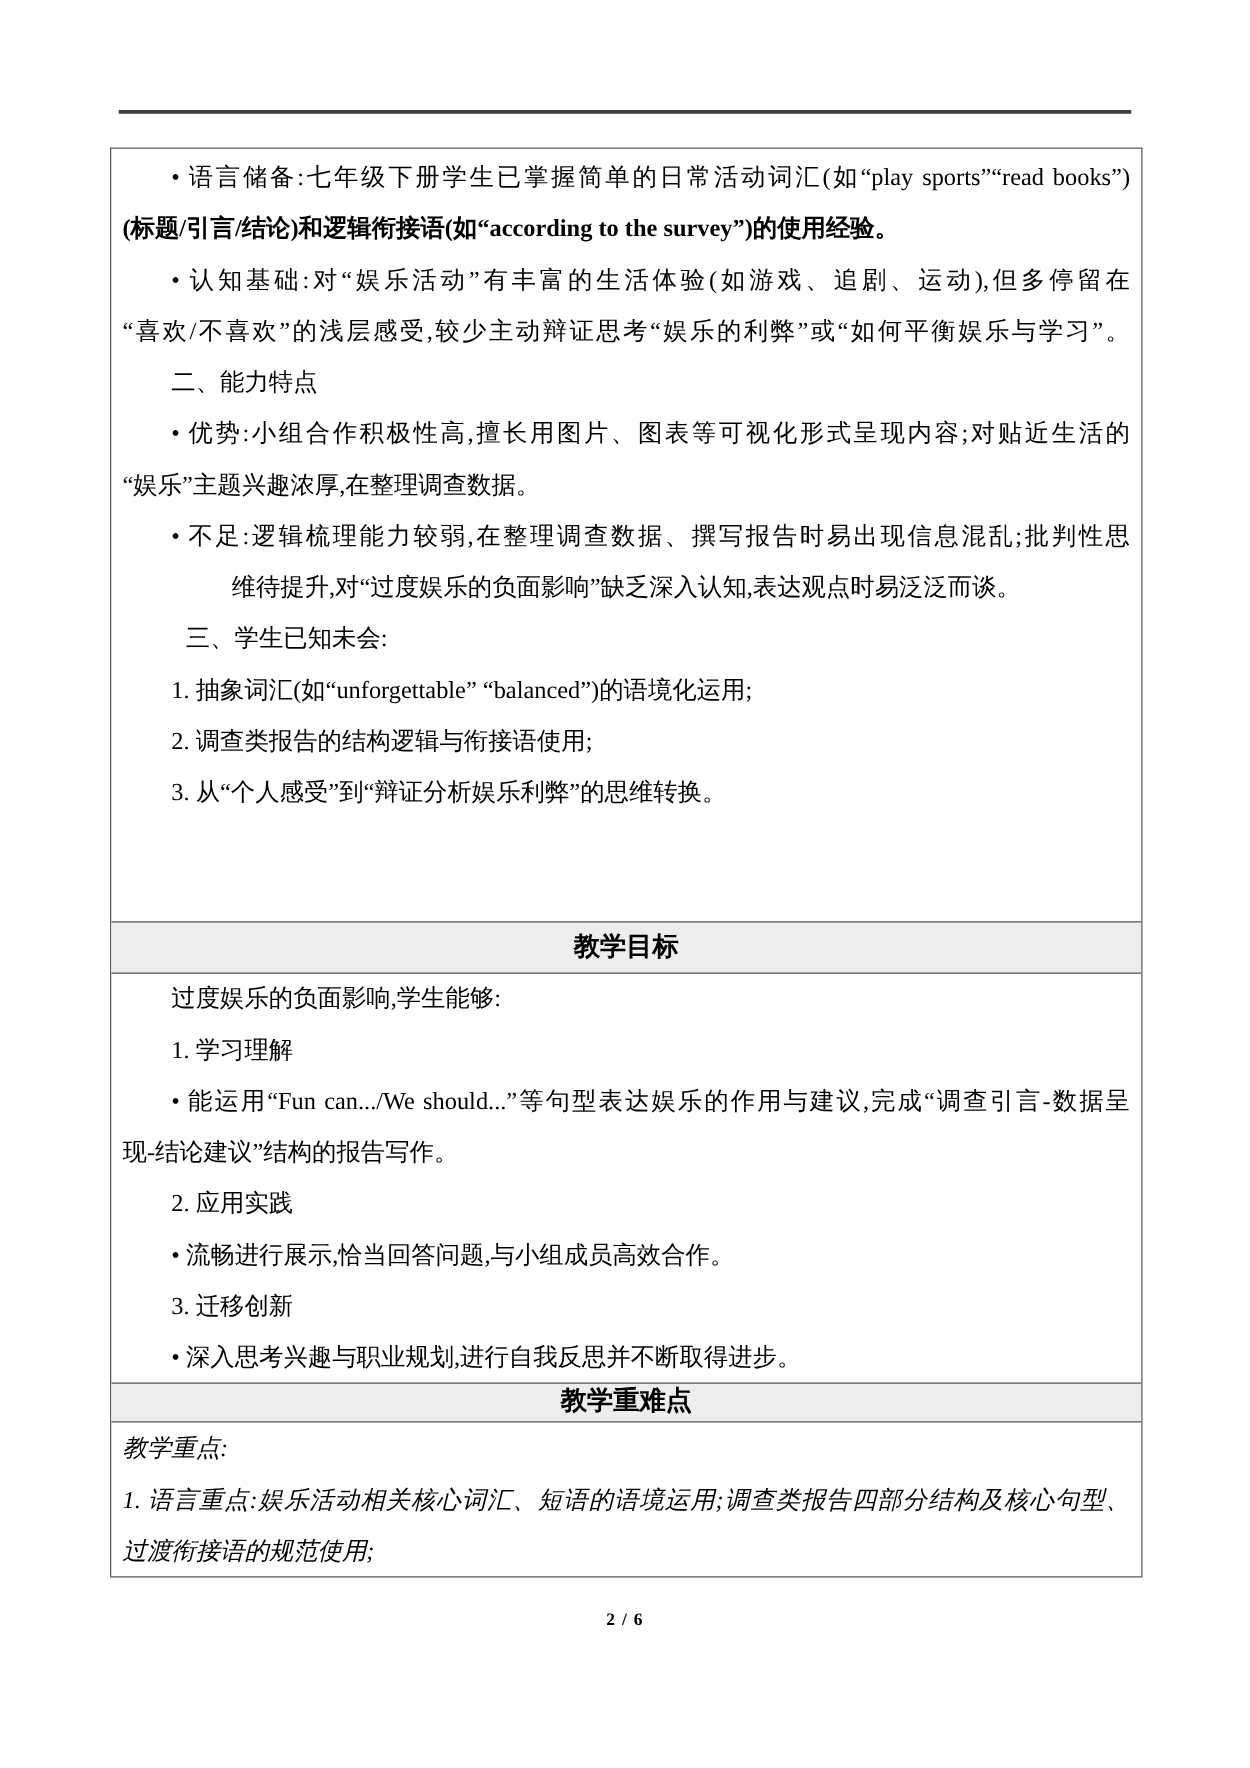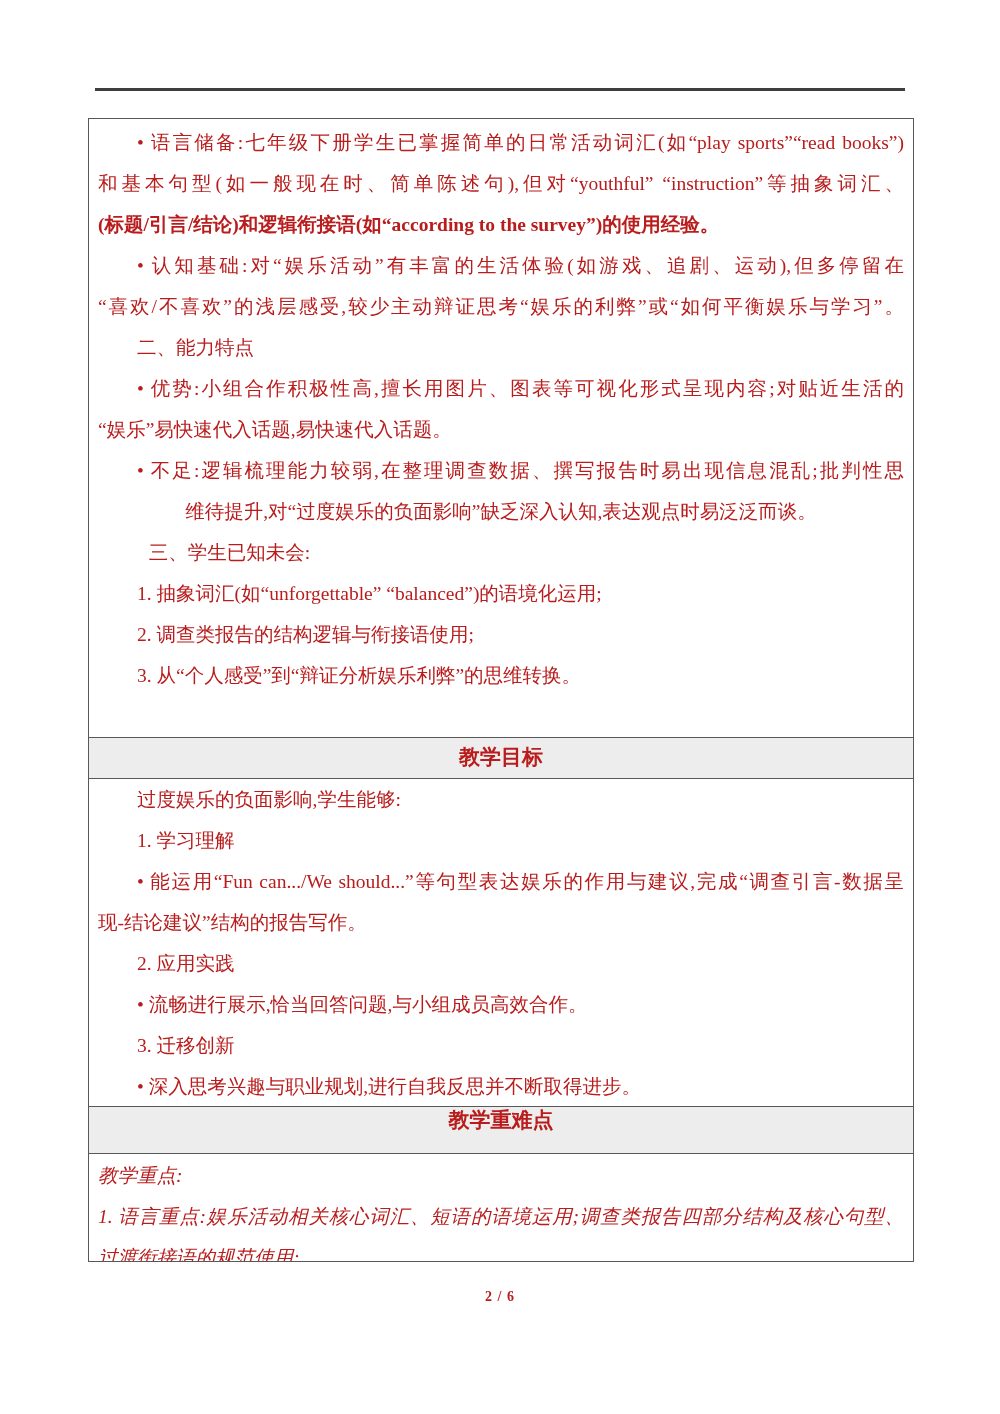--- a/index.html
+++ b/index.html
@@ -6,21 +6,21 @@
     margin: 0;
     padding: 0;
     background: #ffffff;
   }
   .page {
     position: relative;
     width: 1000px;
     height: 1414px;
     background: #ffffff;
     font-family: "Liberation Serif", "DejaVu Serif", serif;
-    color: #b91c1c;
+    color: #000000;
     overflow: hidden;
   }
   .header-rule {
     position: absolute;
     left: 95px;
     top: 88px;
     width: 810px;
     height: 3px;
     background: #3e3e3e;
   }
@@ -48,21 +48,21 @@
   .row.r5 { height: 156px; padding-top: 1px; font-style: italic; }
   .row.sec-header {
     background: #ededed;
     border-top: 1.5px solid #585858;
     border-bottom: 1.5px solid #585858;
     text-align: center;
     font-weight: bold;
     font-size: 21px;
   }
   .row.h1 { height: 42px; line-height: 39px; }
-  .row.h2 { height: 48px; line-height: 27px; }
+  .row.h2 { height: 32px; line-height: 27px; }
   .line {
     height: 41px;
     line-height: 41px;
     overflow: hidden;
     white-space: normal;
   }
   .line.j {
     text-align: justify;
     text-align-last: justify;
     text-justify: inter-character;
@@ -82,27 +82,26 @@
 <body>
 
 <div class="page">
 
   <div class="header-rule"></div>
 
   <div class="doc-table">
 
     <div class="row content r1">
         <div class="line j" style="text-indent: 2em;">• 语言储备:七年级下册学生已掌握简单的日常活动词汇(如“play sports”“read books”)</div>
-        <div class="line j" style="text-indent: 0em;">和基本句型(如一般现在时、简单陈述句),但对“youthful” “instruction”等抽象词汇、</div>
         <div class="line" style="text-indent: 0em; font-weight: bold;">(标题/引言/结论)和逻辑衔接语(如“according to the survey”)的使用经验。</div>
         <div class="line j" style="text-indent: 2em;">• 认知基础:对“娱乐活动”有丰富的生活体验(如游戏、追剧、运动),但多停留在</div>
         <div class="line j" style="text-indent: 0em;">“喜欢/不喜欢”的浅层感受,较少主动辩证思考“娱乐的利弊”或“如何平衡娱乐与学习”。</div>
         <div class="line" style="text-indent: 2em;">二、能力特点</div>
         <div class="line j" style="text-indent: 2em;">• 优势:小组合作积极性高,擅长用图片、图表等可视化形式呈现内容;对贴近生活的</div>
-        <div class="line" style="text-indent: 0em;">“娱乐”易快速代入话题,易快速代入话题。</div>
+        <div class="line" style="text-indent: 0em;">“娱乐”主题兴趣浓厚,在整理调查数据。</div>
         <div class="line j" style="text-indent: 2em;">• 不足:逻辑梳理能力较弱,在整理调查数据、撰写报告时易出现信息混乱;批判性思</div>
         <div class="line" style="text-indent: 0em; text-align: center;">维待提升,对“过度娱乐的负面影响”缺乏深入认知,表达观点时易泛泛而谈。</div>
         <div class="line" style="text-indent: 2.6em;">三、学生已知未会:</div>
         <div class="line" style="text-indent: 2em;">1. 抽象词汇(如“unforgettable” “balanced”)的语境化运用;</div>
         <div class="line" style="text-indent: 2em;">2. 调查类报告的结构逻辑与衔接语使用;</div>
         <div class="line" style="text-indent: 2em;">3. 从“个人感受”到“辩证分析娱乐利弊”的思维转换。</div>
       </div>
 
     <div class="row sec-header h1">
       <span>教学目标</span>

